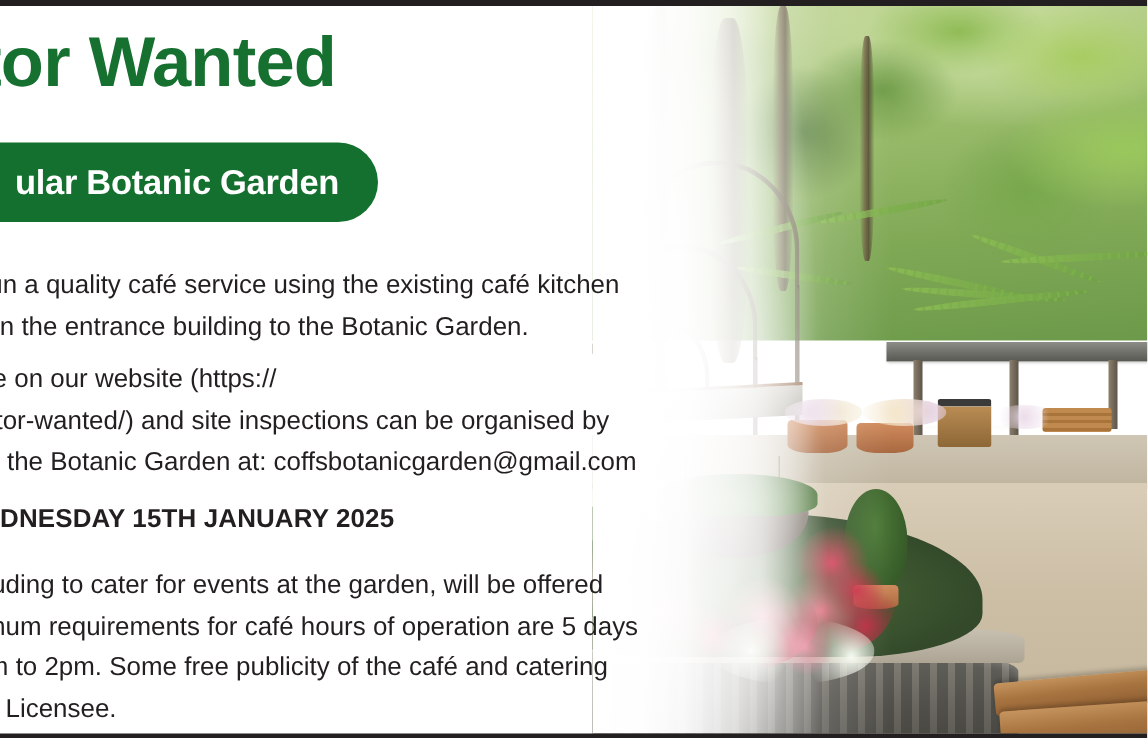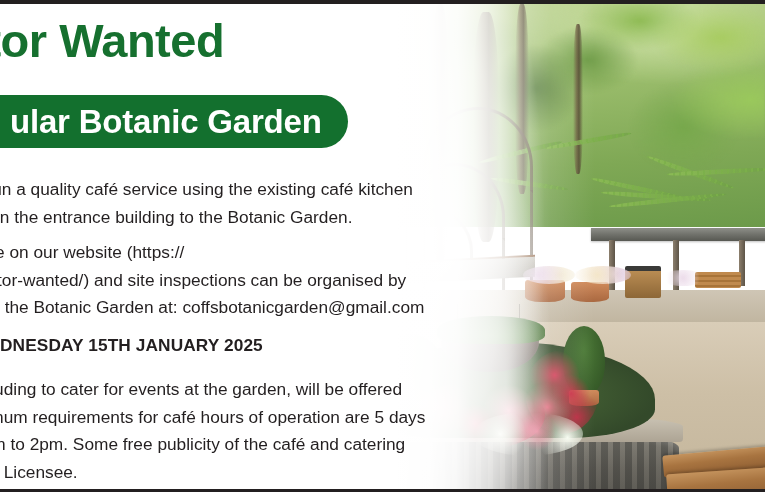--- a/index.html
+++ b/index.html
@@ -223,21 +223,21 @@
     position:absolute;
     left:-70px; top:95px;
     height:53px;
     padding:0 26px 0 80px;
     display:flex; align-items:center;
     background:#13702e;
     border-radius:30px;
     white-space:nowrap;
   }
   #subhead-pill .subhead-text {
-    font-size:33px;
+    font-size:23px;
     font-weight:700;
     color:#ffffff;
     letter-spacing:-.2px;
     line-height:1;
   }
 
   .body-block {
     position:absolute;
     left:-28px;
     width:500px;

